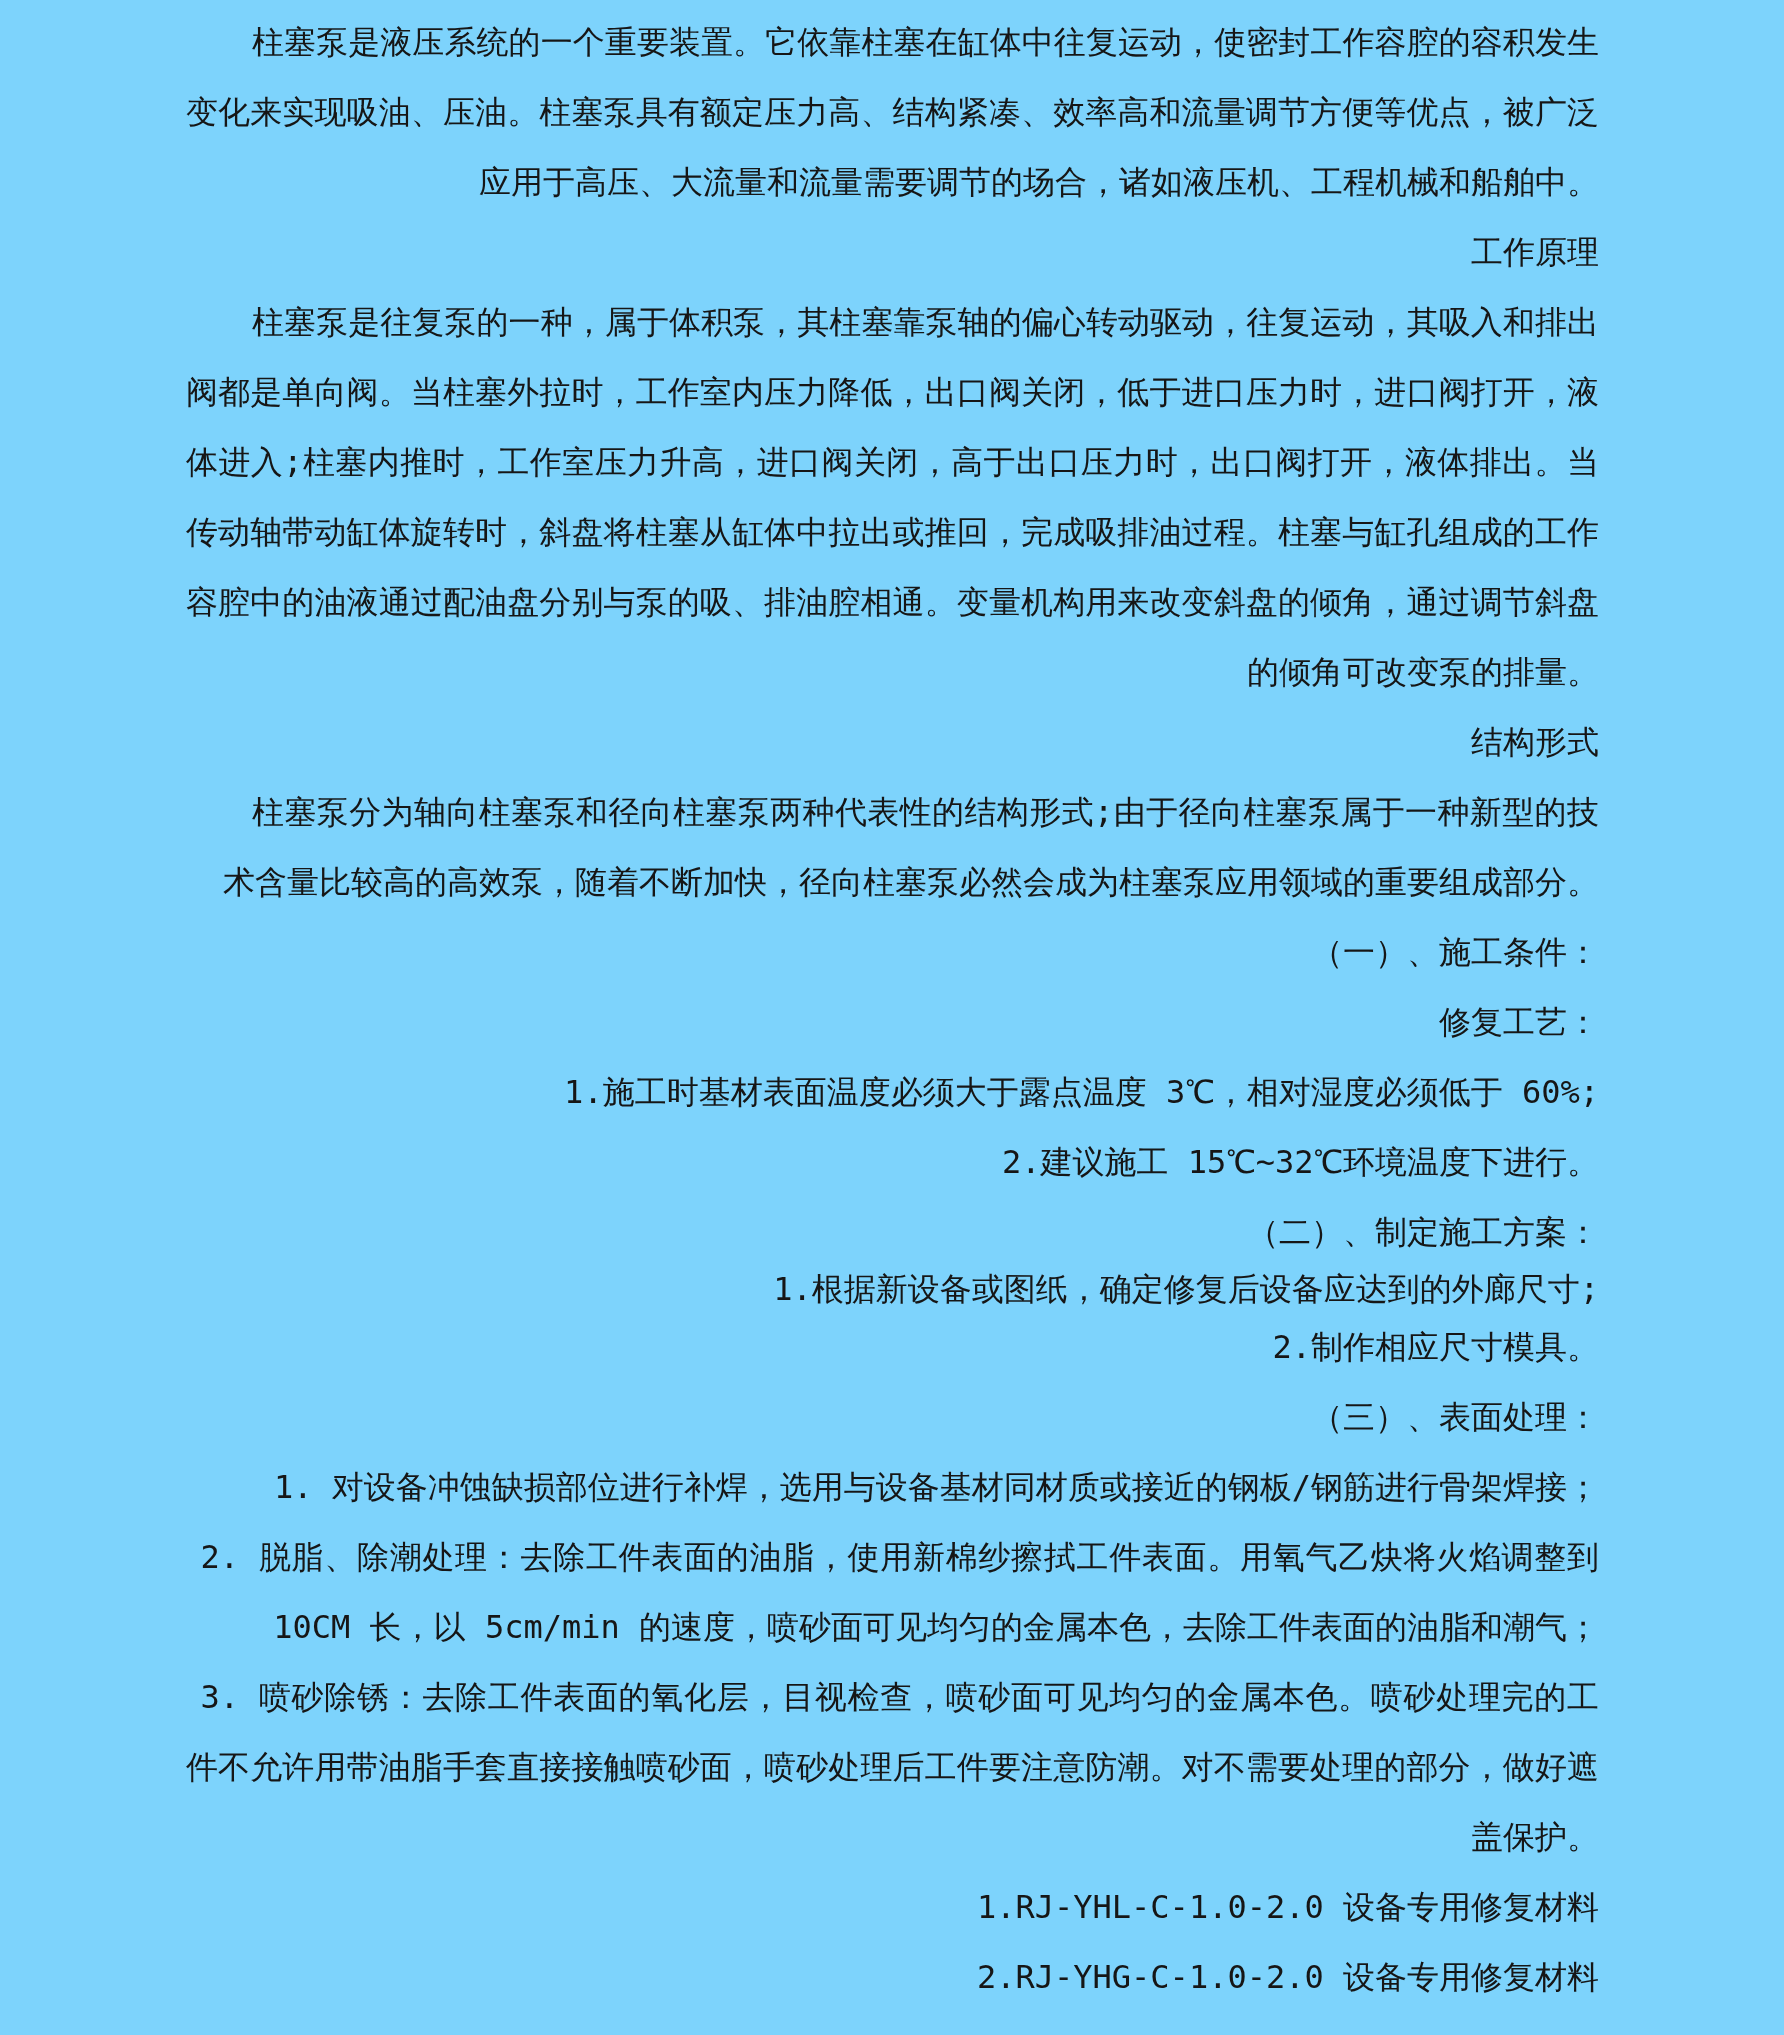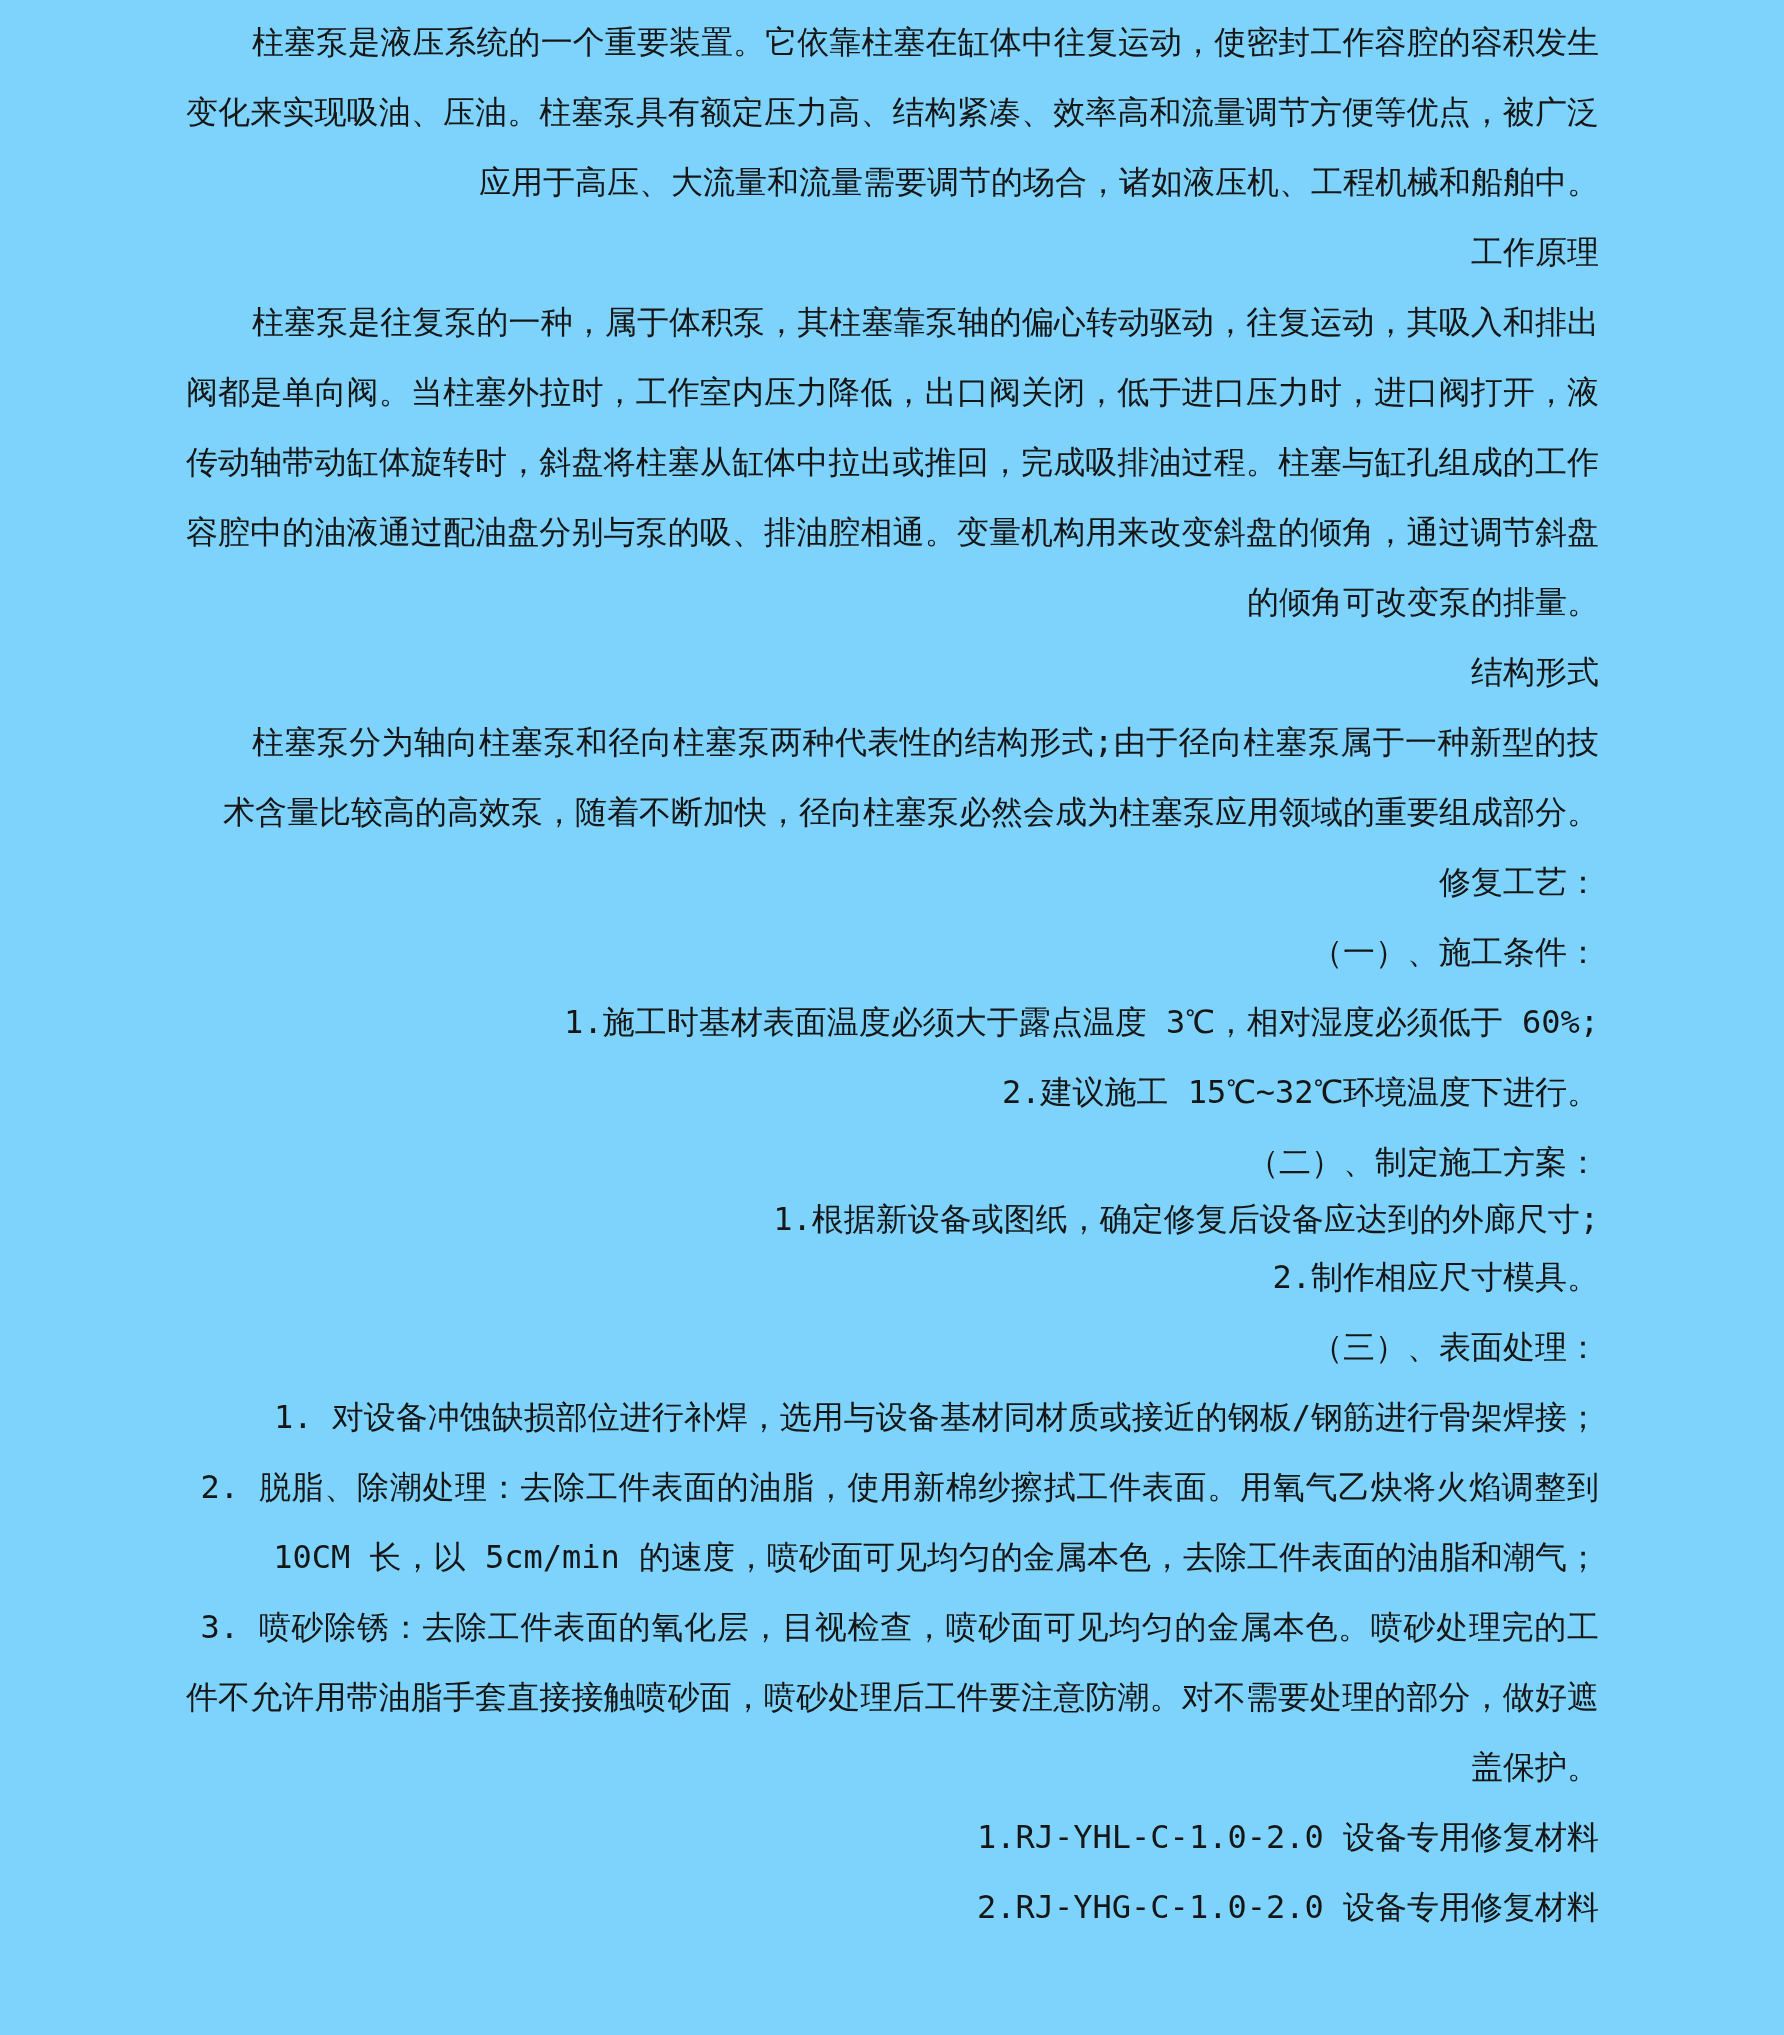--- a/index.html
+++ b/index.html
@@ -38,28 +38,29 @@
 </head>
 <body>
 
 <main class="page">
   <p class="ln i92 j">柱塞泵是液压系统的一个重要装置。它依靠柱塞在缸体中往复运动，使密封工作容腔的容积发生</p>
   <p class="ln j">变化来实现吸油、压油。柱塞泵具有额定压力高、结构紧凑、效率高和流量调节方便等优点，被广泛</p>
   <p class="ln">应用于高压、大流量和流量需要调节的场合，诸如液压机、工程机械和船舶中。</p>
   <p class="ln i76">工作原理</p>
   <p class="ln i92 j">柱塞泵是往复泵的一种，属于体积泵，其柱塞靠泵轴的偏心转动驱动，往复运动，其吸入和排出</p>
   <p class="ln j">阀都是单向阀。当柱塞外拉时，工作室内压力降低，出口阀关闭，低于进口压力时，进口阀打开，液</p>
+  <p class="ln j">体进入;柱塞内推时，工作室压力升高，进口阀关闭，高于出口压力时，出口阀打开，液体排出。当</p>
   <p class="ln j">传动轴带动缸体旋转时，斜盘将柱塞从缸体中拉出或推回，完成吸排油过程。柱塞与缸孔组成的工作</p>
   <p class="ln j">容腔中的油液通过配油盘分别与泵的吸、排油腔相通。变量机构用来改变斜盘的倾角，通过调节斜盘</p>
   <p class="ln">的倾角可改变泵的排量。</p>
   <p class="ln i76">结构形式</p>
   <p class="ln i92 j">柱塞泵分为轴向柱塞泵和径向柱塞泵两种代表性的结构形式;由于径向柱塞泵属于一种新型的技</p>
   <p class="ln">术含量比较高的高效泵，随着不断加快，径向柱塞泵必然会成为柱塞泵应用领域的重要组成部分。</p>
+  <p class="ln i69">（一）、施工条件：</p>
   <p class="ln i92">修复工艺：</p>
-  <p class="ln i69">（一）、施工条件：</p>
   <p class="ln i69">1.施工时基材表面温度必须大于露点温度 3℃，相对湿度必须低于 60%;</p>
   <p class="ln i69">2.建议施工 15℃~32℃环境温度下进行。</p>
   <p class="ln i69">（二）、制定施工方案：</p>
   <p class="ln i45 tight">1.根据新设备或图纸，确定修复后设备应达到的外廊尺寸;</p>
   <p class="ln i45">2.制作相应尺寸模具。</p>
   <p class="ln i69">（三）、表面处理：</p>
   <p class="ln i20">1. 对设备冲蚀缺损部位进行补焊，选用与设备基材同材质或接近的钢板/钢筋进行骨架焊接；</p>
   <p class="ln i20 j">2. 脱脂、除潮处理：去除工件表面的油脂，使用新棉纱擦拭工件表面。用氧气乙炔将火焰调整到</p>
   <p class="ln">10CM 长，以 5cm/min 的速度，喷砂面可见均匀的金属本色，去除工件表面的油脂和潮气；</p>
   <p class="ln i20 j">3. 喷砂除锈：去除工件表面的氧化层，目视检查，喷砂面可见均匀的金属本色。喷砂处理完的工</p>

